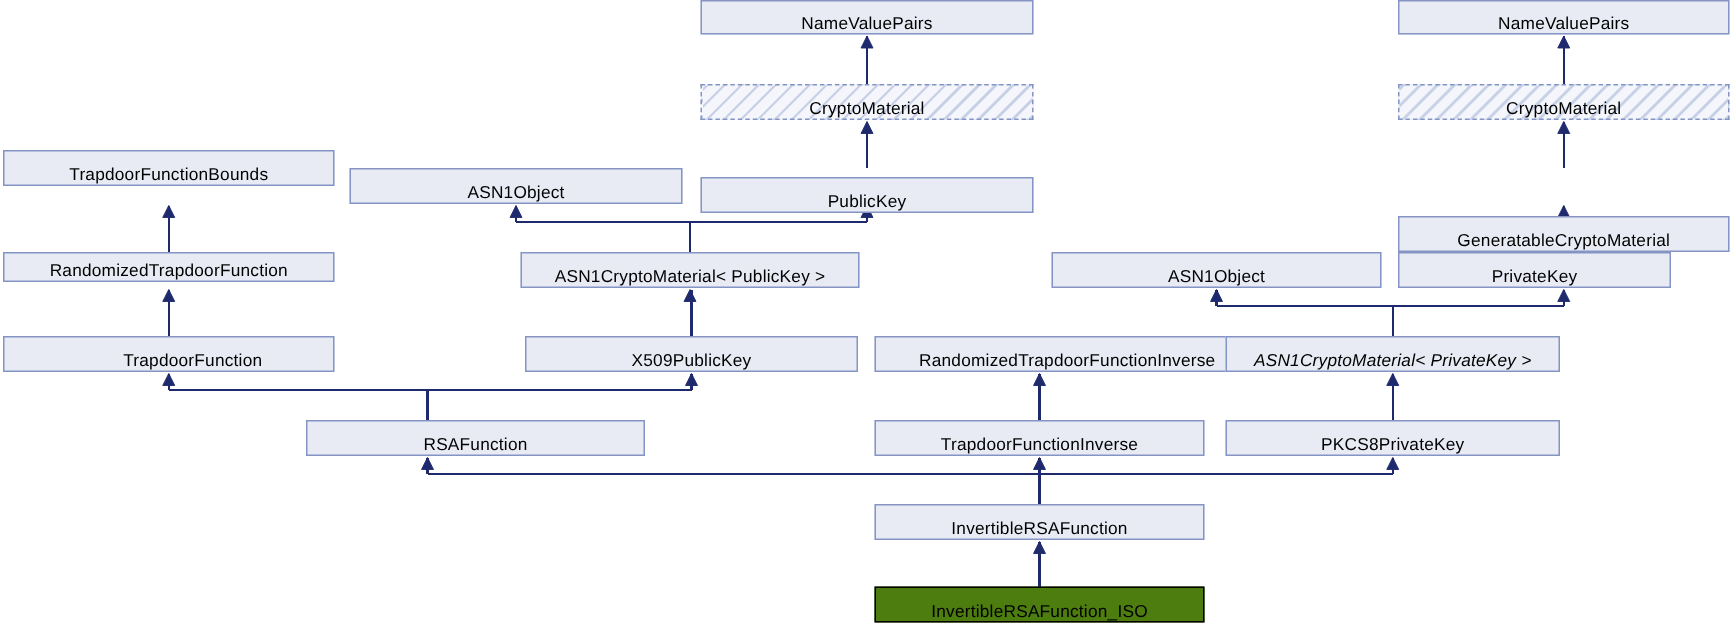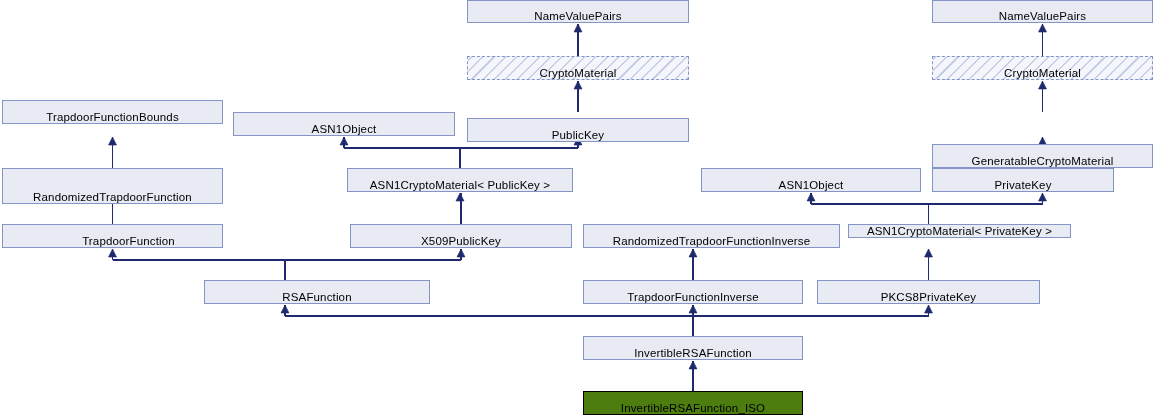--- a/index.html
+++ b/index.html
@@ -166,42 +166,42 @@
       </div>
       <div class="node solid" style="left: 233px; top: 112px; width: 222px; height: 24px;">
         <span class="label">ASN1Object</span>
       </div>
       <div class="node solid" style="left: 467px; top: 97px; width: 222px; height: 24px; margin-top: 21px;">
         <span class="label">PublicKey</span>
       </div>
       <div class="node solid" style="left: 932px; top: 112px; width: 221px; height: 24px; margin-top: 32px;">
         <span class="label">GeneratableCryptoMaterial</span>
       </div>
-      <div class="node solid" style="left: 2px; top: 168px; width: 221px; height: 36px;">
+      <div class="node solid" style="left: 2px; top: 168px; width: 221px; height: 20px;">
         <span class="label">RandomizedTrapdoorFunction</span>
       </div>
       <div class="node solid" style="left: 347px; top: 168px; width: 226px; height: 24px;">
         <span class="label">ASN1CryptoMaterial&lt; PublicKey &gt;</span>
       </div>
       <div class="node solid" style="left: 701px; top: 168px; width: 220px; height: 24px;">
         <span class="label">ASN1Object</span>
       </div>
       <div class="node solid" style="left: 932px; top: 168px; width: 182px; height: 24px;">
         <span class="label">PrivateKey</span>
       </div>
       <div class="node solid" style="left: 2px; top: 224px; width: 221px; height: 24px; padding-left: 32px;">
         <span class="label">TrapdoorFunction</span>
       </div>
       <div class="node solid" style="left: 350px; top: 224px; width: 222px; height: 24px;">
         <span class="label">X509PublicKey</span>
       </div>
       <div class="node solid" style="left: 583px; top: 224px; width: 257px; height: 24px;">
         <span class="label">RandomizedTrapdoorFunctionInverse</span>
       </div>
-      <div class="node solid" style="left: 848px; top: 224px; width: 223px; height: 14px;">
+      <div class="node solid" style="left: 817px; top: 224px; width: 223px; height: 24px; font-style: italic;">
         <span class="label">ASN1CryptoMaterial&lt; PrivateKey &gt;</span>
       </div>
       <div class="node solid" style="left: 172px; top: 280px; width: 226px; height: 24px; margin-left: 32px;">
         <span class="label">RSAFunction</span>
       </div>
       <div class="node solid" style="left: 583px; top: 280px; width: 220px; height: 24px;">
         <span class="label">TrapdoorFunctionInverse</span>
       </div>
       <div class="node solid" style="left: 817px; top: 280px; width: 223px; height: 24px;">
         <span class="label">PKCS8PrivateKey</span>

